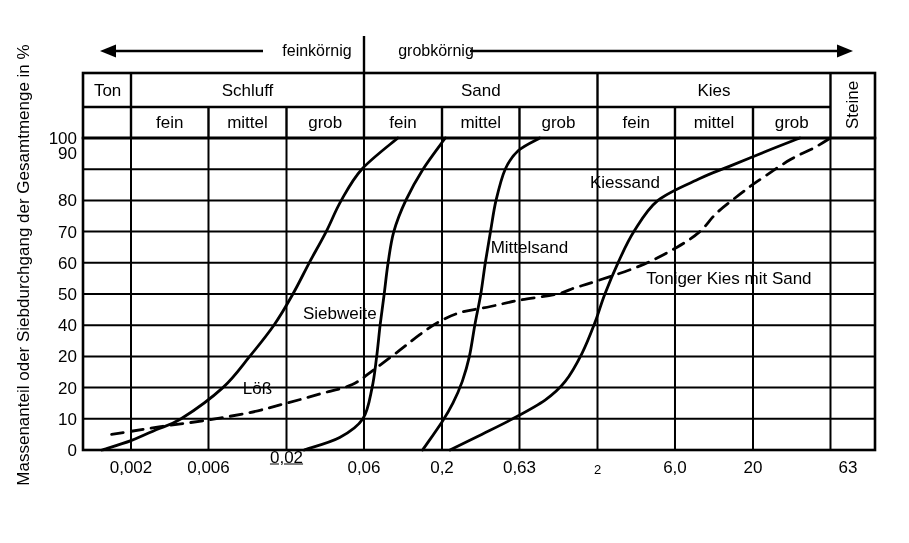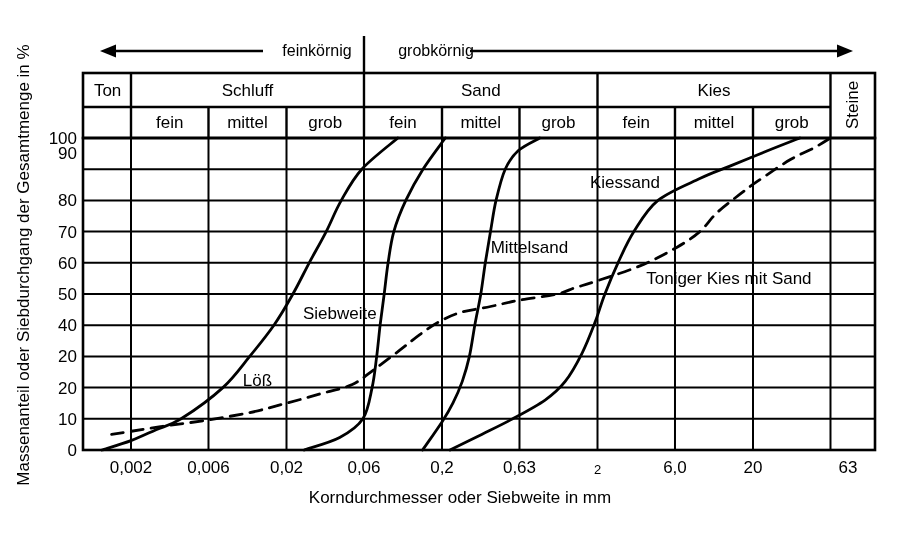--- a/index.html
+++ b/index.html
@@ -64,58 +64,57 @@
       <line x1="470" y1="51" x2="840" y2="51" stroke="#000000" stroke-width="2.4"></line>
       <polygon points="853,51 837,44.5 837,57.5" fill="#000000"></polygon>
       <line x1="364" y1="36" x2="364" y2="73" stroke="#000000" stroke-width="2.4"></line>
       <path d="M 101.9,450.0 C 106.8,448.4 122.0,444.0 131.0,440.6 C 140.0,437.3 147.7,433.4 156.1,429.7 C 164.4,426.1 170.0,425.8 181.1,418.8 C 192.2,411.8 211.5,398.0 222.9,387.6 C 234.3,377.2 241.2,366.8 249.7,356.4 C 258.2,346.0 266.7,335.6 273.9,325.2 C 281.1,314.8 287.1,304.4 292.9,294.0 C 298.8,283.6 303.7,273.2 309.2,262.8 C 314.8,252.4 320.9,242.0 326.2,231.6 C 331.5,221.2 335.3,210.8 341.3,200.4 C 347.2,190.0 352.4,179.6 361.8,169.2 C 371.2,158.8 391.8,143.2 397.8,138.0" fill="none" stroke="#000000" stroke-width="2.8" stroke-linecap="round"></path>
       <path d="M 304.2,450.0 C 310.1,447.9 330.0,442.7 339.7,437.5 C 349.5,432.3 357.5,427.1 362.9,418.8 C 368.3,410.5 369.8,398.0 372.1,387.6 C 374.4,377.2 375.3,366.8 376.7,356.4 C 378.0,346.0 378.9,335.6 380.1,325.2 C 381.4,314.8 382.9,304.4 384.2,294.0 C 385.5,283.6 386.5,273.2 388.1,262.8 C 389.7,252.4 390.9,242.0 393.8,231.6 C 396.8,221.2 400.9,210.8 405.8,200.4 C 410.7,190.0 416.4,179.6 423.0,169.2 C 429.6,158.8 441.6,143.2 445.3,138.0" fill="none" stroke="#000000" stroke-width="2.8" stroke-linecap="round"></path>
       <path d="M 422.6,450.0 C 425.8,445.3 436.9,429.7 442.0,421.9 C 447.1,414.1 449.5,410.0 452.9,403.2 C 456.3,396.4 459.5,389.2 462.3,381.4 C 465.0,373.6 467.3,365.8 469.4,356.4 C 471.5,347.0 472.9,335.6 474.8,325.2 C 476.7,314.8 479.0,304.4 480.8,294.0 C 482.5,283.6 483.7,273.2 485.3,262.8 C 487.0,252.4 488.7,242.0 490.5,231.6 C 492.3,221.2 493.6,210.8 496.0,200.4 C 498.5,190.0 501.5,177.5 505.2,169.2 C 508.9,160.9 512.7,155.7 518.4,150.5 C 524.2,145.3 536.2,140.1 539.7,138.0" fill="none" stroke="#000000" stroke-width="2.8" stroke-linecap="round"></path>
       <path d="M 450.0,450.0 C 455.2,447.4 471.2,439.6 481.7,434.4 C 492.2,429.2 502.2,424.5 512.7,418.8 C 523.3,413.1 536.3,406.3 545.1,400.1 C 553.8,393.8 559.1,389.2 565.2,381.4 C 571.4,373.6 577.0,363.2 582.0,353.3 C 587.0,343.4 591.3,332.0 595.1,322.1 C 598.9,312.2 601.0,303.9 604.9,294.0 C 608.7,284.1 613.2,273.2 618.0,262.8 C 622.9,252.4 627.3,242.0 633.9,231.6 C 640.6,221.2 647.0,209.2 658.0,200.4 C 669.0,191.6 687.8,184.3 699.8,178.6 C 711.8,172.8 718.5,170.8 729.9,166.1 C 741.2,161.4 756.4,155.2 768.1,150.5 C 779.7,145.8 794.5,140.1 799.8,138.0" fill="none" stroke="#000000" stroke-width="2.8" stroke-linecap="round"></path>
       <path d="M 111.6,434.4 C 114.8,433.9 122.8,432.6 131.0,431.3 C 139.2,430.0 148.2,428.4 160.6,426.6 C 173.0,424.8 190.3,422.7 205.2,420.4 C 220.0,418.0 236.2,415.4 249.7,412.6 C 263.3,409.7 274.7,406.3 286.5,403.2 C 298.3,400.1 309.3,397.0 320.3,393.8 C 331.3,390.7 343.2,388.6 352.3,384.5 C 361.4,380.3 366.9,374.6 374.9,368.9 C 382.8,363.2 392.3,355.9 399.8,350.2 C 407.3,344.4 413.4,339.2 419.8,334.6 C 426.3,329.9 431.9,325.7 438.5,322.1 C 445.2,318.4 451.1,315.3 459.7,312.7 C 468.4,310.1 480.5,308.6 490.5,306.5 C 500.4,304.4 508.4,302.3 519.5,300.2 C 530.6,298.2 547.9,296.1 557.1,294.0 C 566.4,291.9 568.5,289.8 574.8,287.8 C 581.2,285.7 584.2,285.2 595.1,281.5 C 605.9,277.9 626.3,271.6 640.0,265.9 C 653.6,260.2 667.1,252.9 677.1,247.2 C 687.1,241.5 693.2,237.3 699.8,231.6 C 706.4,225.9 710.1,219.1 716.8,212.9 C 723.5,206.6 733.3,199.4 740.0,194.2 C 746.7,189.0 748.6,187.4 756.9,181.7 C 765.3,176.0 780.4,165.6 790.0,159.8 C 799.7,154.1 808.1,151.0 814.9,147.4 C 821.6,143.7 827.9,139.6 830.5,138.0" fill="none" stroke="#000000" stroke-width="2.8" stroke-linecap="round" stroke-dasharray="12 8"></path>
     </svg>
   <div class="axis-title y-title">Massenanteil oder Siebdurchgang der Gesamtmenge in %</div>
-  <div class="axis-title x-title">Korndurchmesser oder Siebweite in mm</div>
   <div class="topbar-label fein-label">feinkörnig</div>
   <div class="topbar-label grob-label">grobkörnig</div>
   <div id="generated-labels">
       <div class="lbl" style="left: 107.595px; top: 90px;">Ton</div>
       <div class="lbl" style="left: 247.494px; top: 90px;">Schluff</div>
       <div class="lbl" style="left: 480.744px; top: 90px;">Sand</div>
       <div class="lbl" style="left: 713.994px; top: 90px;">Kies</div>
       <div class="lbl" style="left: 169.744px; top: 122px;">fein</div>
       <div class="lbl" style="left: 247.494px; top: 122px;">mittel</div>
       <div class="lbl" style="left: 325.244px; top: 122px;">grob</div>
       <div class="lbl" style="left: 402.994px; top: 122px;">fein</div>
       <div class="lbl" style="left: 480.744px; top: 122px;">mittel</div>
       <div class="lbl" style="left: 558.494px; top: 122px;">grob</div>
       <div class="lbl" style="left: 636.244px; top: 122px;">fein</div>
       <div class="lbl" style="left: 713.994px; top: 122px;">mittel</div>
       <div class="lbl" style="left: 791.744px; top: 122px;">grob</div>
       <div class="lbl rot" style="left: 852.245px; top: 105px;">Steine</div>
       <div class="lbl" style="left: 131px; top: 467px;">0,002</div>
       <div class="lbl" style="left: 208.487px; top: 467px;">0,006</div>
-      <div class="lbl" style="left: 286.5px; top: 467px;">0,02</div>
+      <div class="lbl" style="left: 286.5px; top: 457px; text-decoration: underline;">0,02</div>
       <div class="lbl" style="left: 363.987px; top: 467px;">0,06</div>
       <div class="lbl" style="left: 442px; top: 467px;">0,2</div>
       <div class="lbl" style="left: 519.487px; top: 467px;">0,63</div>
       <div class="lbl small" style="left: 597.5px; top: 469px;">2</div>
       <div class="lbl" style="left: 674.987px; top: 467px;">6,0</div>
       <div class="lbl" style="left: 753px; top: 467px;">20</div>
       <div class="lbl" style="left: 848px; top: 467px;">63</div>
       <div class="lbl rt" style="left: 77px; top: 450px;">0</div>
       <div class="lbl rt" style="left: 77px; top: 418.8px;">10</div>
       <div class="lbl rt" style="left: 77px; top: 387.6px;">20</div>
       <div class="lbl rt" style="left: 77px; top: 356.4px;">20</div>
       <div class="lbl rt" style="left: 77px; top: 325.2px;">40</div>
       <div class="lbl rt" style="left: 77px; top: 294px;">50</div>
       <div class="lbl rt" style="left: 77px; top: 262.8px;">60</div>
       <div class="lbl rt" style="left: 77px; top: 231.6px;">70</div>
       <div class="lbl rt" style="left: 77px; top: 200.4px;">80</div>
       <div class="lbl rt" style="left: 77px; top: 153px;">90</div>
       <div class="lbl rt" style="left: 77px; top: 138px;">100</div>
-      <div class="lbl" style="left: 257.408px; top: 380px;">Löß</div>
+      <div class="lbl" style="left: 257.408px; top: 388px;">Löß</div>
       <div class="lbl" style="left: 339.747px; top: 312.72px;">Siebweite</div>
       <div class="lbl" style="left: 529.437px; top: 247.2px;">Mittelsand</div>
       <div class="lbl" style="left: 624.882px; top: 181.68px;">Kiessand</div>
       <div class="lbl" style="left: 728.913px; top: 278.4px;">Toniger Kies mit Sand</div>
     </div>
 </div>
 
 </body></html>

